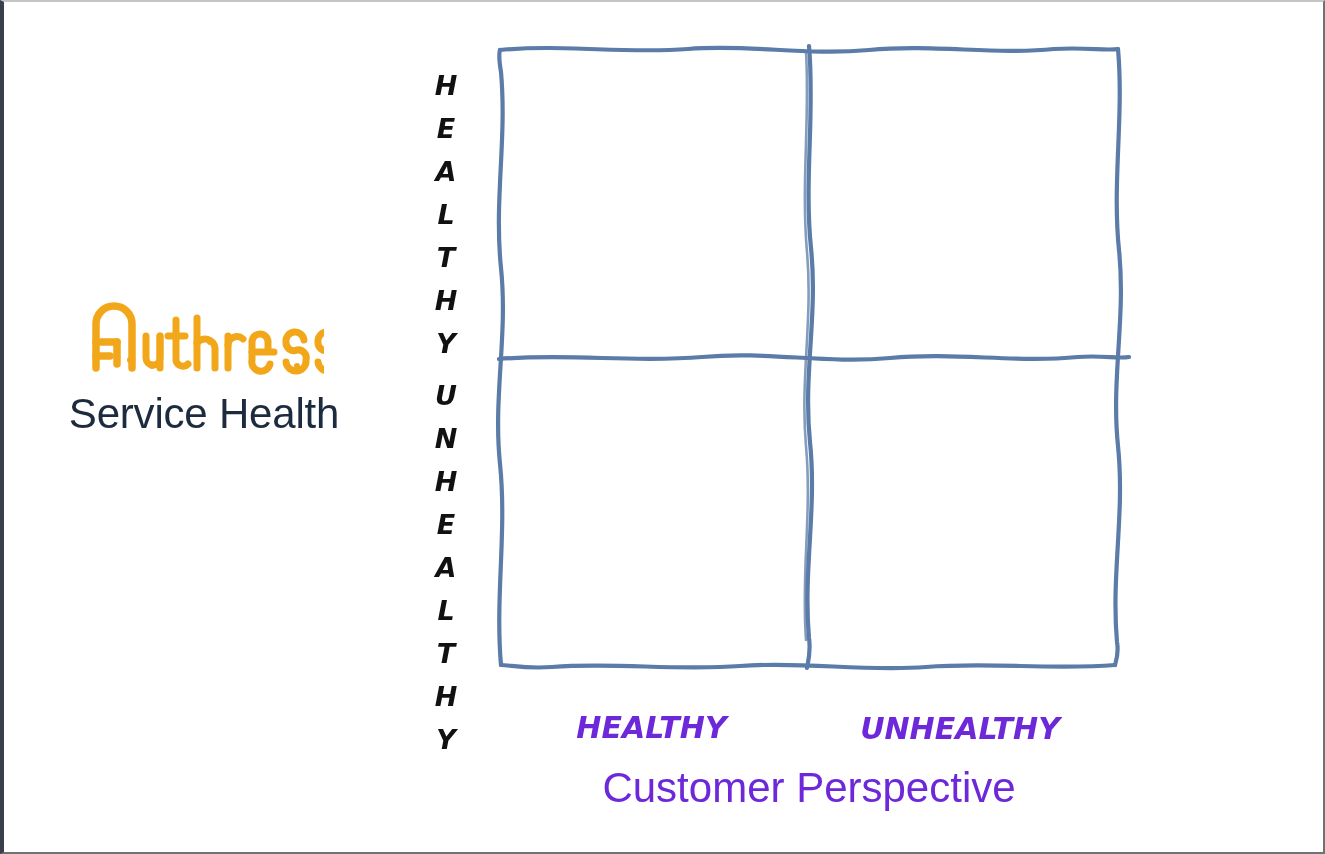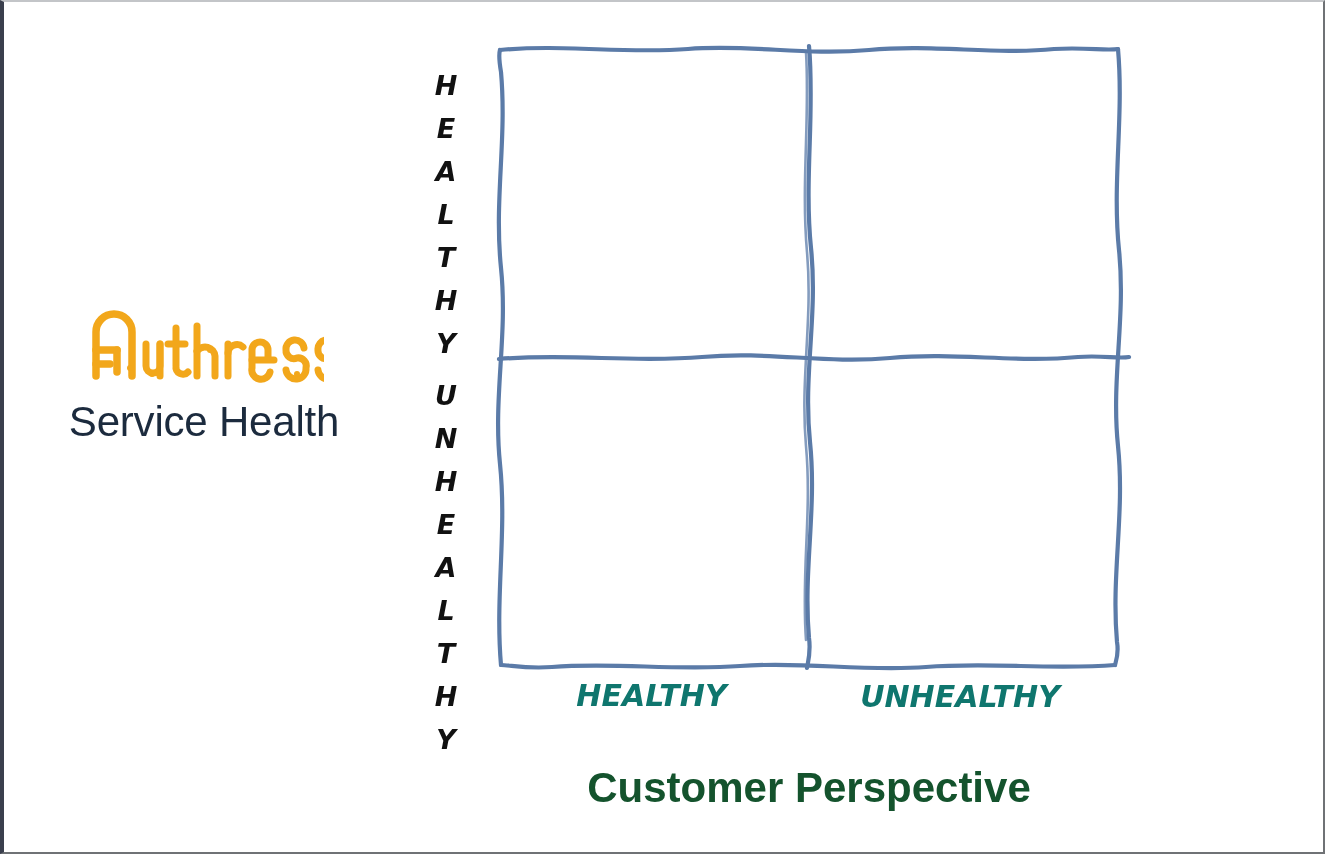--- a/index.html
+++ b/index.html
@@ -20,21 +20,21 @@
     border-right: 2px solid #6f7275;
     border-bottom: 2px solid #6f7275;
     border-left: 4px solid #3a3f4d;
     overflow: hidden;
   }
 
   
   #caption-block {
     position: absolute;
     left: 0;
-    top: 304px;
+    top: 296px;
     width: 400px;
     text-align: center;
   }
   #logo-wrap {
     display: block;
     margin: 0 auto;
     width: 240px;
     height: 80px;
   }
   #subtitle {
@@ -82,36 +82,37 @@
   }
   #y-label-healthy   { left: 415px; top: 62px;  }
   #y-label-unhealthy { left: 415px; top: 372px; }
 
   .hlabel {
     position: absolute;
     font-family: "DejaVu Sans", sans-serif;
     font-weight: 700;
     font-style: italic;
     font-size: 30px;
-    color: #0f766e;
+    color: #6d28d9;
     white-space: nowrap;
     text-align: center;
+    margin-top: 32px;
   }
   #x-label-healthy   { left: 495px; top: 676px; width: 305px; }
   #x-label-unhealthy { left: 800px; top: 677px; width: 312px; }
 
   #x-axis-title {
     position: absolute;
     left: 465px;
     top: 762px;
     width: 680px;
     text-align: center;
     font-size: 42px;
-    color: #14532d;
-    font-weight: 700;
+    color: #6d28d9;
+    font-weight: 400;
     white-space: nowrap;
   }
 
   .quadrant-hit {
     position: absolute;
     background: transparent;
   }
 </style>
 </head>
 <body>

